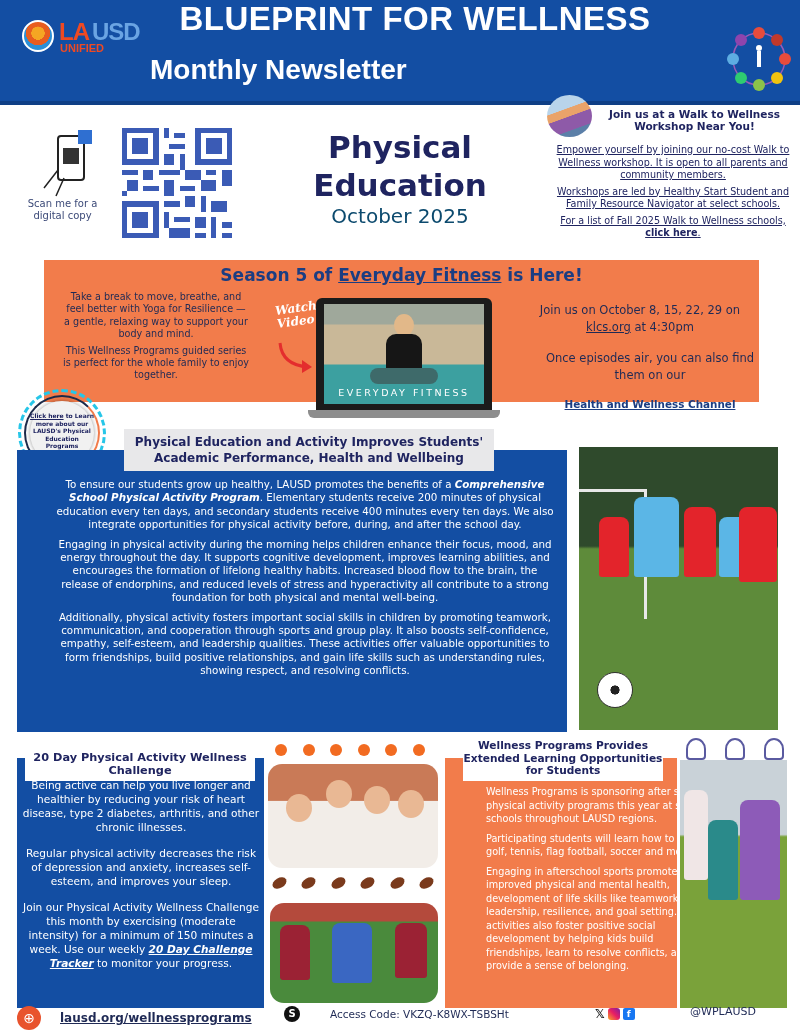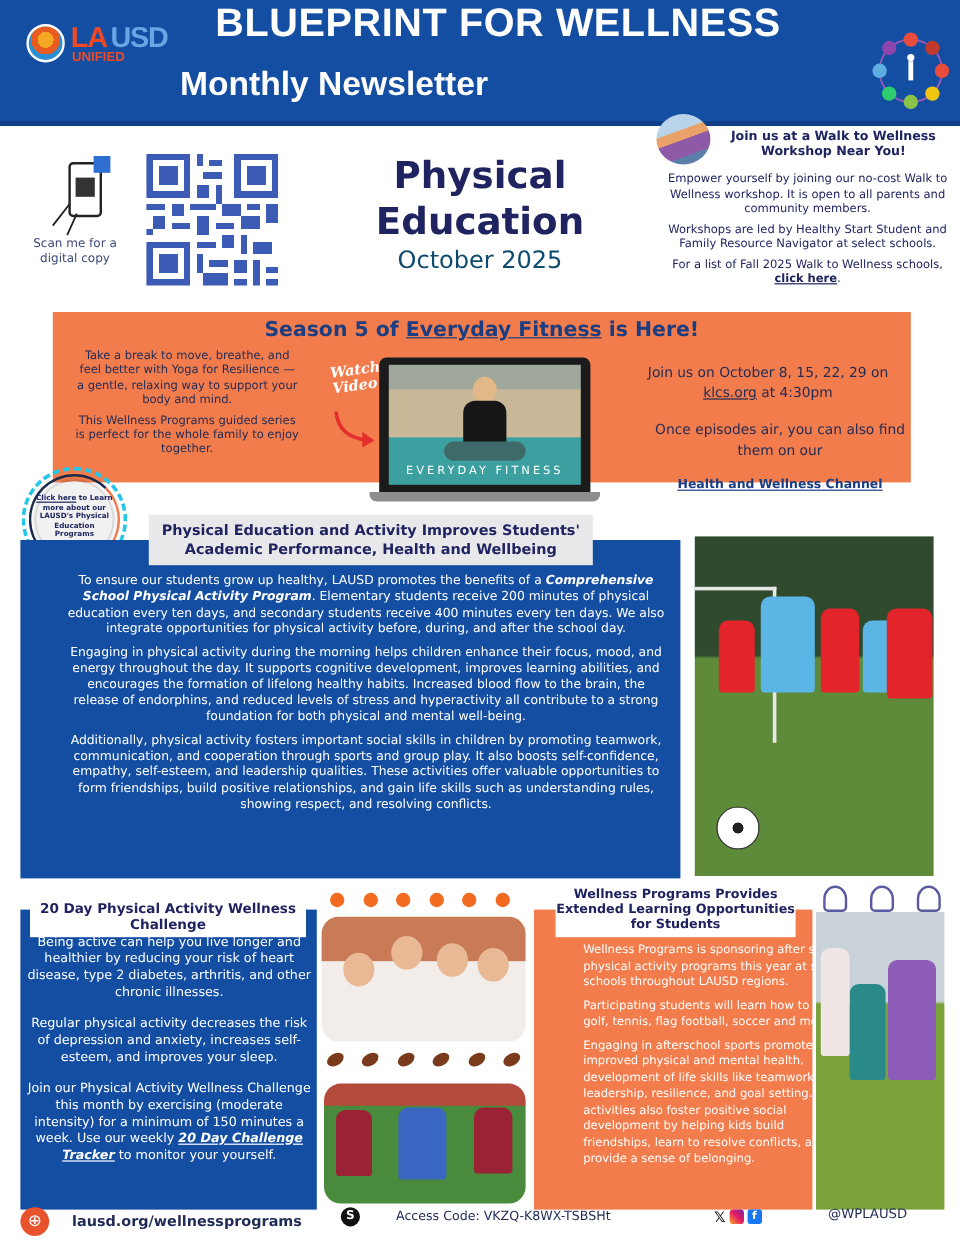--- a/index.html
+++ b/index.html
@@ -24,21 +24,21 @@
   .phone-art { position: absolute; left: 38px; top: 130px; width: 62px; height: 68px; }
   .scan-text { position: absolute; left: 20px; top: 198px; width: 85px; text-align: center; font: 10px "DejaVu Sans", sans-serif; color: #3c4a78; line-height: 12px; }
   .qr { position: absolute; left: 122px; top: 128px; width: 110px; height: 110px; }
   .pe-title { position: absolute; left: 290px; top: 128px; width: 220px; text-align: center; font: bold 31px "DejaVu Sans", sans-serif; color: #1f2460; line-height: 38px; }
   .pe-date { position: absolute; left: 290px; top: 204px; width: 220px; text-align: center; font: 20px "DejaVu Sans", sans-serif; color: #0c4a6e; }
 
   .walk-photo { position: absolute; left: 547px; top: 95px; width: 45px; height: 42px; border-radius: 50%; overflow: hidden;
                 background: linear-gradient(160deg,#b9d4ea 0 35%, #e9a36a 36% 50%, #8e5aa8 51% 75%, #5b7fa8 76%); }
   .walk-title { position: absolute; left: 592px; top: 108px; width: 205px; text-align: center; font: bold 10.5px "DejaVu Sans", sans-serif; color: #1f2460; line-height: 12px; }
   .walk-body { position: absolute; left: 548px; top: 144px; width: 250px; text-align: center; font: 9.6px "DejaVu Sans", sans-serif; color: #1f2460; line-height: 12.5px; }
-  .walk-body p { margin-bottom: 4px; }
+  .walk-body p { margin-bottom: 4px; text-decoration: underline; }
   .walk-body .lnk { font-weight: bold; text-decoration: underline; }
 
   
   .fit { position: absolute; left: 44px; top: 260px; width: 715px; height: 142px; background: #f27c4b; }
   .fit-title { position: absolute; left: 44px; top: 265px; width: 715px; text-align: center; font: bold 17px "DejaVu Sans", sans-serif; color: #1b3d82; }
   .fit-title u { text-decoration: underline; }
   .fit-left { position: absolute; left: 62px; top: 291px; width: 188px; text-align: center; font: 9.6px "DejaVu Sans", sans-serif; color: #1f2a55; line-height: 12.4px; }
   .fit-left p { margin-bottom: 4px; }
   .watch { position: absolute; left: 272px; top: 305px; width: 48px; height: 70px; }
   .watch-text { position: absolute; left: 276px; top: 302px; width: 44px; font: italic bold 12px "DejaVu Serif", serif; color: #ffffff; line-height: 13px; transform: rotate(-8deg); }
@@ -103,21 +103,21 @@
   .ext-body { position: absolute; left: 450px; top: 785px; width: 225px; text-align: left; font: 9.7px "DejaVu Sans", sans-serif; color: #ffffff; line-height: 13.5px; margin-left: 36px; }
   .ext-body p { margin-bottom: 6px; }
   .golf-icons { position: absolute; left: 680px; top: 738px; width: 110px; height: 22px; display: flex; justify-content: space-between; padding: 0 6px; }
   .golf-icon { width: 20px; height: 22px; border: 2px solid #5a5aa0; border-radius: 50% 50% 4px 4px; }
   .golf-photo { position: absolute; left: 680px; top: 760px; width: 107px; height: 248px; overflow: hidden;
                 background: linear-gradient(180deg, #c9d2d8 0 30%, #7aa23a 31%); }
 
   
   .globe { position: absolute; left: 17px; top: 1006px; width: 24px; height: 24px; border-radius: 50%; background: #e8532d; color: #fff;
            font: 14px "DejaVu Sans", sans-serif; text-align: center; line-height: 24px; }
-  .foot-url { position: absolute; left: 60px; top: 1011px; font: bold 12px "DejaVu Sans", sans-serif; color: #1f2a55; }
+  .foot-url { position: absolute; left: 60px; top: 1011px; font: bold 12px "DejaVu Sans", sans-serif; color: #1f2a55; text-decoration: underline; }
   .s-icon { position: absolute; left: 284px; top: 1006px; width: 16px; height: 16px; border-radius: 50%; background: #111; color: #fff;
             font: bold 10px "DejaVu Sans", sans-serif; text-align: center; line-height: 16px; }
   .access { position: absolute; left: 330px; top: 1008px; font: 10.5px "DejaVu Sans", sans-serif; color: #1f2a55; }
   .social { position: absolute; left: 595px; top: 1007px; display: flex; gap: 3px; align-items: center; }
   .x-icon { font: bold 12px "DejaVu Sans", sans-serif; color: #111; }
   .ig-icon { width: 12px; height: 12px; border-radius: 3px; background: linear-gradient(45deg,#f9a825,#e91e63,#7b1fa2); }
   .fb-icon { width: 12px; height: 12px; border-radius: 2px; background: #1877f2; color: #fff; font: bold 9px "DejaVu Sans", sans-serif; text-align: center; line-height: 12px; }
   .handle { position: absolute; left: 690px; top: 1005px; font: 11px "DejaVu Sans", sans-serif; color: #1f2a55; }
 </style>
 </head>
@@ -260,21 +260,21 @@
   <div class="kid" style="left:140px;top:70px;width:28px;height:60px;background:#5bb6e6;"></div>
   <div class="kid" style="left:160px;top:60px;width:38px;height:75px;background:#e3242b;"></div>
   <div class="ball"></div>
 </div>
 
 <div class="ch-box"></div>
 <div class="ch-head">20 Day Physical Activity Wellness Challenge</div>
 <div class="ch-body">
   <p>Being active can help you live longer and healthier by reducing your risk of heart disease, type 2 diabetes, arthritis, and other chronic illnesses.</p>
   <p>Regular physical activity decreases the risk of depression and anxiety, increases self-esteem, and improves your sleep.</p>
-  <p><span>Join our Physical Activity Wellness Challenge this month by exercising (moderate intensity) for a minimum of 150 minutes a week.  Use our weekly </span><a class="lnk">20 Day Challenge Tracker</a><span> to monitor your yourself.</span></p>
+  <p><span>Join our Physical Activity Wellness Challenge this month by exercising (moderate intensity) for a minimum of 150 minutes a week.  Use our weekly </span><a class="lnk">20 Day Challenge Tracker</a><span> to monitor your progress.</span></p>
 </div>
 
 <div class="balls-row">
   <div class="tball"></div>
   <div class="tball"></div>
   <div class="tball"></div>
   <div class="tball"></div>
   <div class="tball"></div>
   <div class="tball"></div>
 </div>

